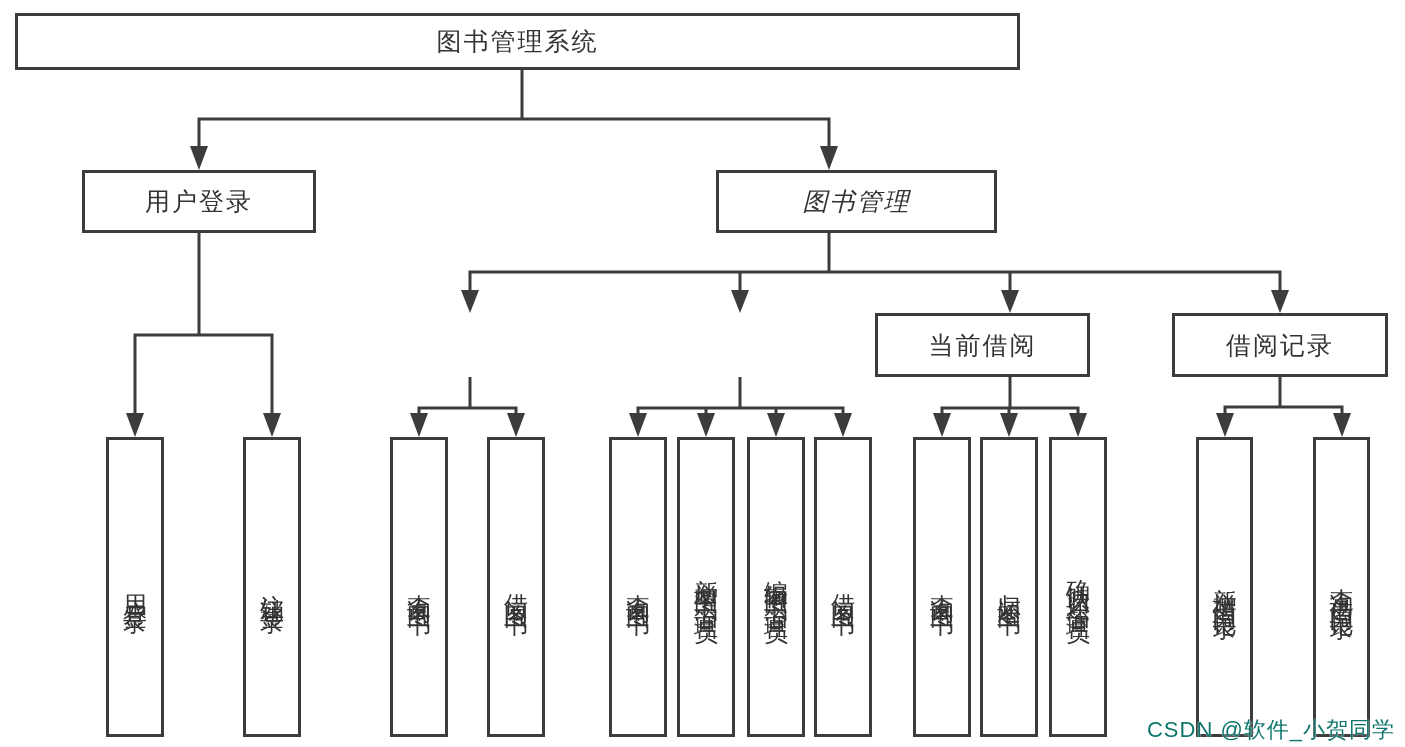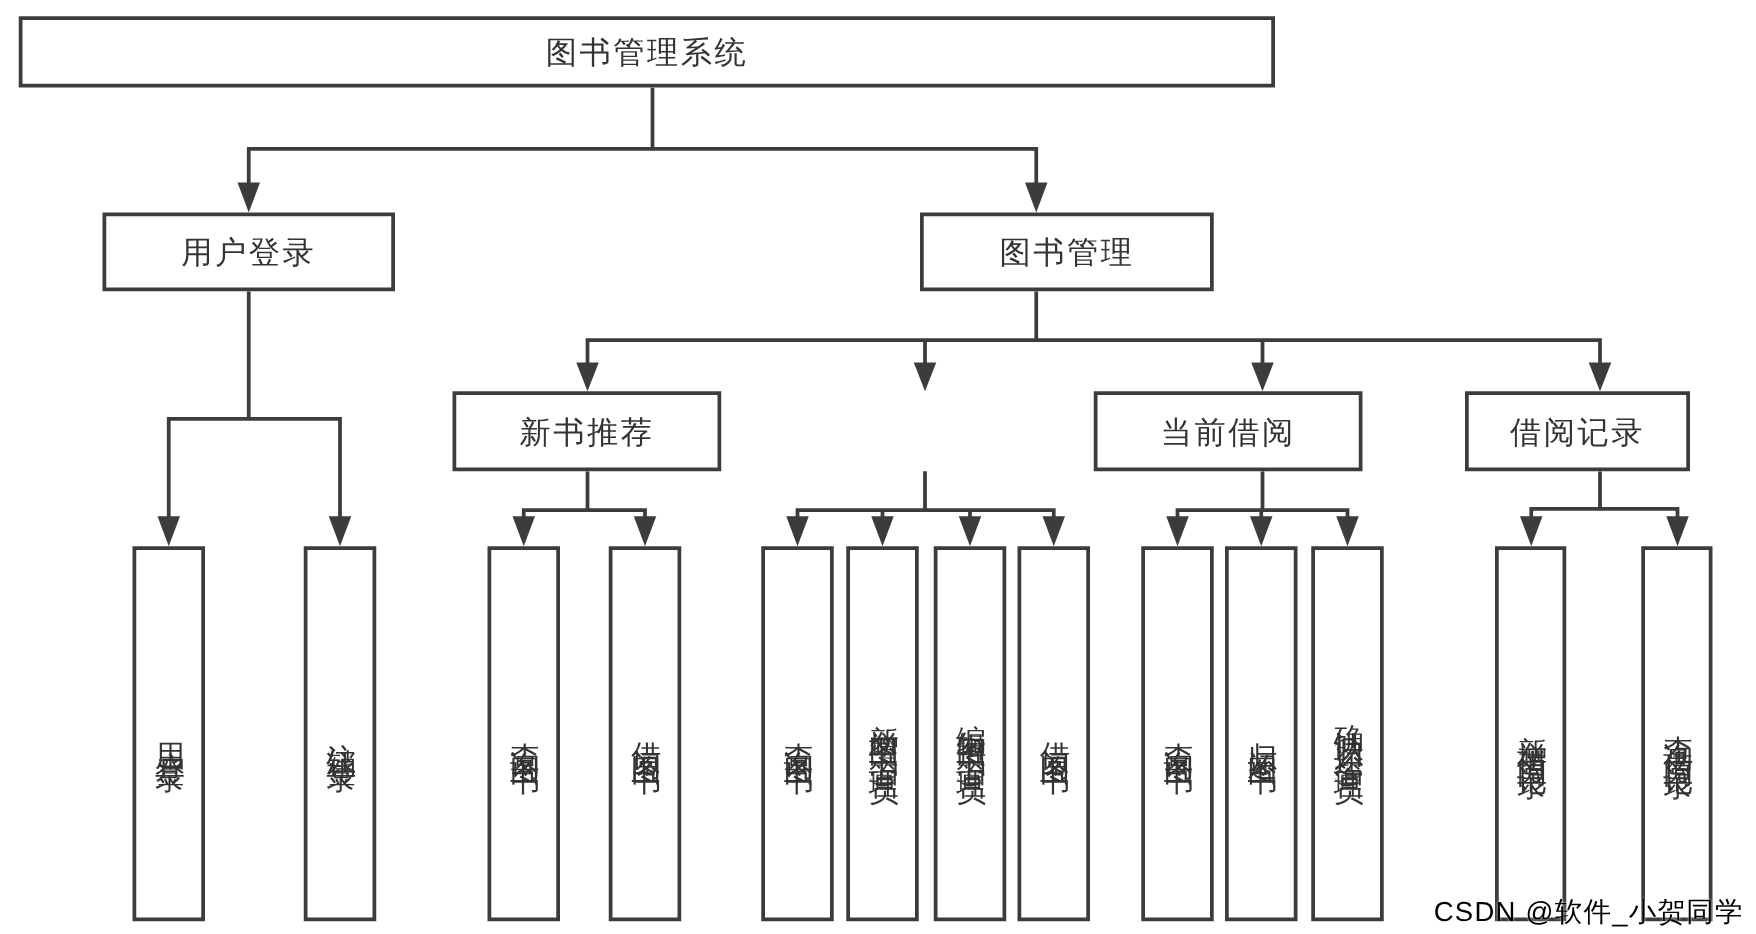--- a/index.html
+++ b/index.html
@@ -50,21 +50,21 @@
     letter-spacing: 6px;
     line-height: 1;
     white-space: nowrap;
   }
   .watermark {
     position: absolute;
     right: 10px;
     bottom: 2px;
     font-size: 22px;
     letter-spacing: 1px;
-    color: #000000;
+    color: #0f766e;
     text-shadow: 0 0 2px #ffffff;
     white-space: nowrap;
     z-index: 5;
   }
 </style>
 </head>
 <body>
 
 <div class="canvas">
 
@@ -88,31 +88,28 @@
          M1216 413 L1234 413 L1225 437 Z  M1333 413 L1351 413 L1342 437 Z"></path>
   </svg>
 
   <div class="node h" style="left:15px; top:13px; width:1005px; height:57px;">
     <span>图书管理系统</span>
   </div>
 
   <div class="node h" style="left:82px; top:170px; width:234px; height:63px;">
     <span>用户登录</span>
   </div>
-  <div class="node h" style="left:736px; top:170px; width:235px; height:63px;">
+  <div class="node h" style="left:716px; top:170px; width:281px; height:63px;font-style:italic;">
     <span>图书管理</span>
   </div>
 
-  <div class="node h" style="left:362px; top:313px; width:215px; height:64px;">
-    <span>新书推荐</span>
-  </div>
   <div class="node h" style="left:875px; top:313px; width:215px; height:64px;">
     <span>当前借阅</span>
   </div>
-  <div class="node h" style="left:1172px; top:313px; width:180px; height:64px;">
+  <div class="node h" style="left:1172px; top:313px; width:216px; height:64px;">
     <span>借阅记录</span>
   </div>
 
   <div class="node v" style="left:106px;">
     <span class="vtxt">用户登录</span>
   </div>
   <div class="node v" style="left:243px;">
     <span class="vtxt">注销登录</span>
   </div>
 

